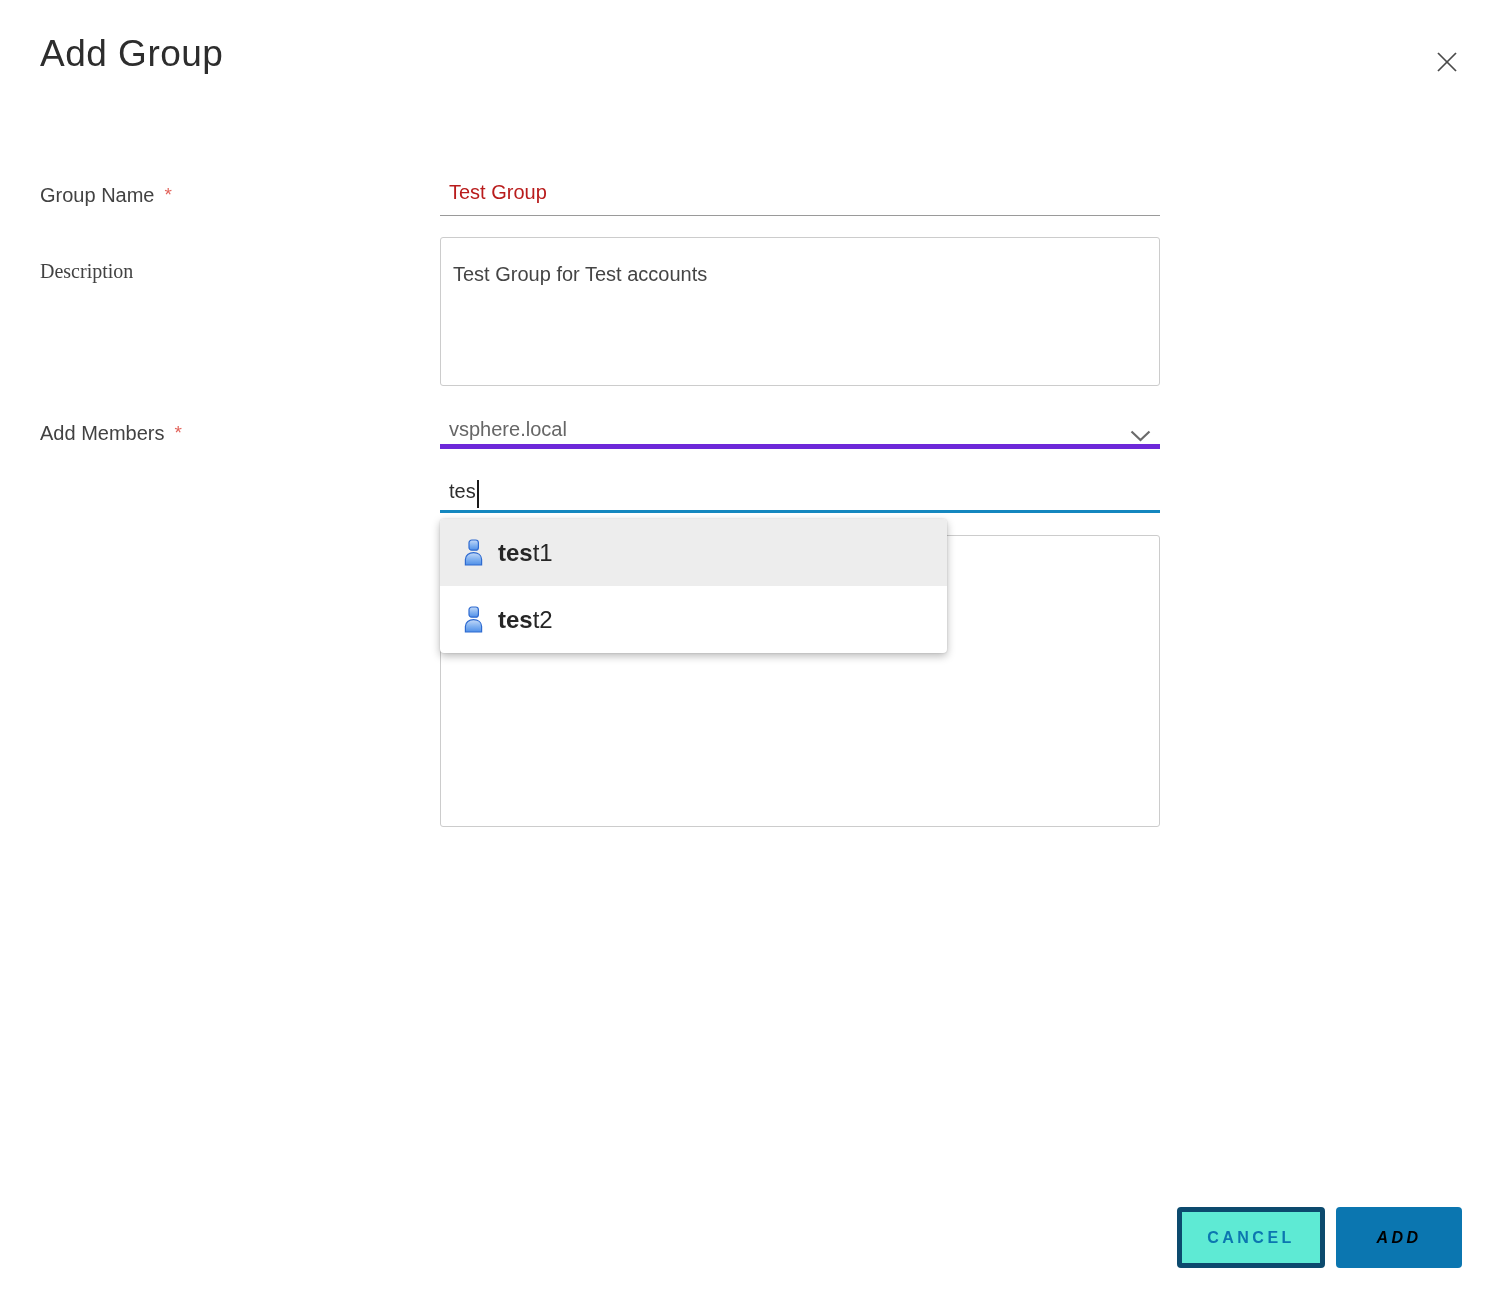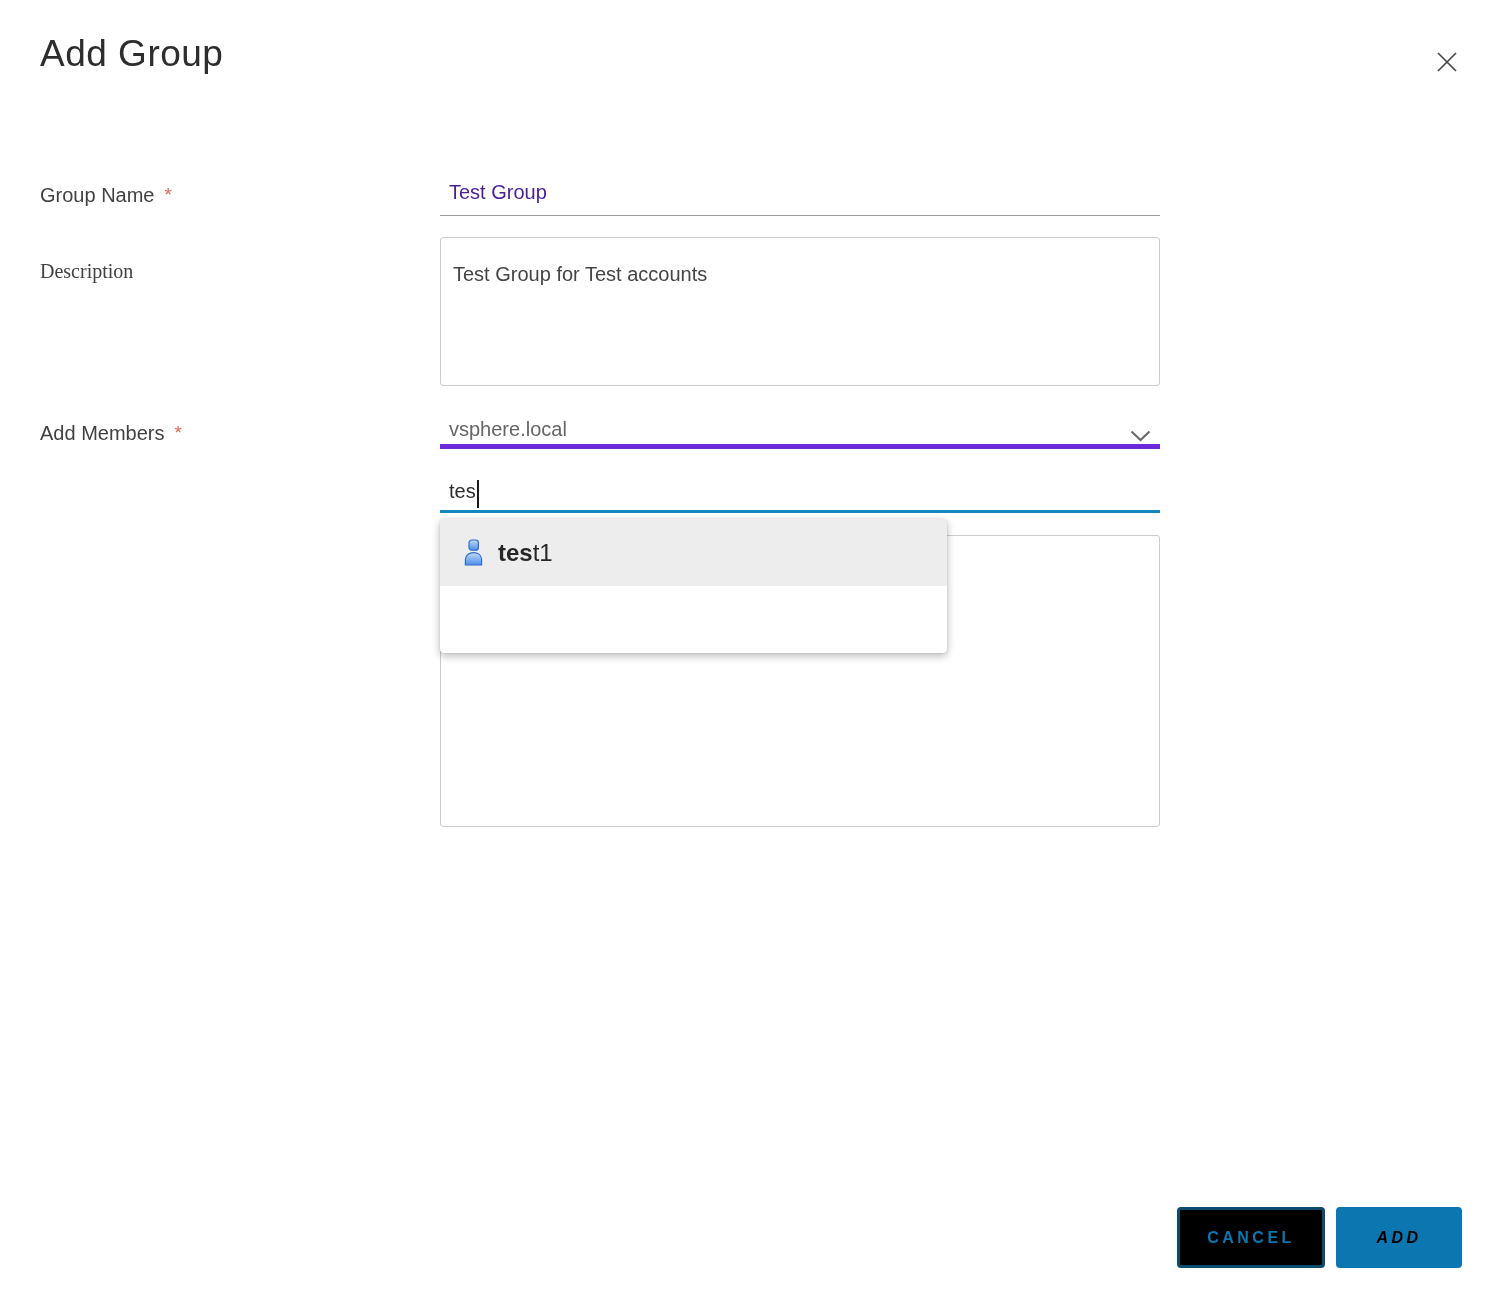--- a/index.html
+++ b/index.html
@@ -62,21 +62,21 @@
   .col { position: absolute; left: 440px; width: 720px; }
 
   .group-name-input {
     top: 177px;
     height: 39px;
     border: none;
     border-bottom: 1px solid #9a9a9a;
     background: transparent;
     font-family: inherit;
     font-size: 20px;
-    color: #4c1d95;
+    color: #b91c1c;
     padding: 2px 8px 10px 9px;
     outline: none;
   }
 
   .description-box {
     top: 237px;
     height: 149px;
     border: 1px solid #cccccc;
     border-radius: 3px;
     background: #ffffff;
@@ -169,22 +169,22 @@
     border-radius: 4px;
     font-family: inherit;
     font-size: 16px;
     font-weight: 700;
     letter-spacing: 3.5px;
     cursor: pointer;
   }
   .btn-cancel {
     left: 1177px;
     width: 148px;
-    background: #000000;
-    border: 3px solid #0c4a6e;
+    background: #5eead4;
+    border: 5px solid #0c4a6e;
     color: #0b76b0;
   }
   .btn-add {
     left: 1336px;
     width: 126px;
     background: #0b76b0;
     border: none;
     color: #000000;
     font-style: italic;
   }
@@ -243,19 +243,28 @@
               <stop offset="1" stop-color="#4f8fe8"></stop>
             </linearGradient>
           </defs>
           <rect x="6" y="1" width="9.4" height="10.2" rx="2.8" fill="url(#ug)" stroke="#2f6bd0" stroke-width="1.2"></rect>
           <path d="M2.4,26 v-5.6 c0-4.4 3.6-6.7 8.1-6.7 s8.1,2.3 8.1,6.7 V26 Z" fill="url(#ug)" stroke="#2f6bd0" stroke-width="1.2"></path>
         </svg>
       </span>
       <span><span class="dd-match">tes</span><span class="dd-rest">t1</span></span>
     </div>
 
+    <div class="dd-item">
+      <span class="user-ic">
+        <svg width="21" height="27" viewBox="0 0 21 27">
+          <rect x="6" y="1" width="9.4" height="10.2" rx="2.8" fill="url(#ug)" stroke="#2f6bd0" stroke-width="1.2"></rect>
+          <path d="M2.4,26 v-5.6 c0-4.4 3.6-6.7 8.1-6.7 s8.1,2.3 8.1,6.7 V26 Z" fill="url(#ug)" stroke="#2f6bd0" stroke-width="1.2"></path>
+        </svg>
+      </span>
+      <span><span class="dd-match">tes</span><span class="dd-rest">t2</span></span>
+    </div>
 
   </div>
 
   <button class="btn btn-cancel">CANCEL</button>
   <button class="btn btn-add">ADD</button>
 
 </div>
 
 </body></html>

